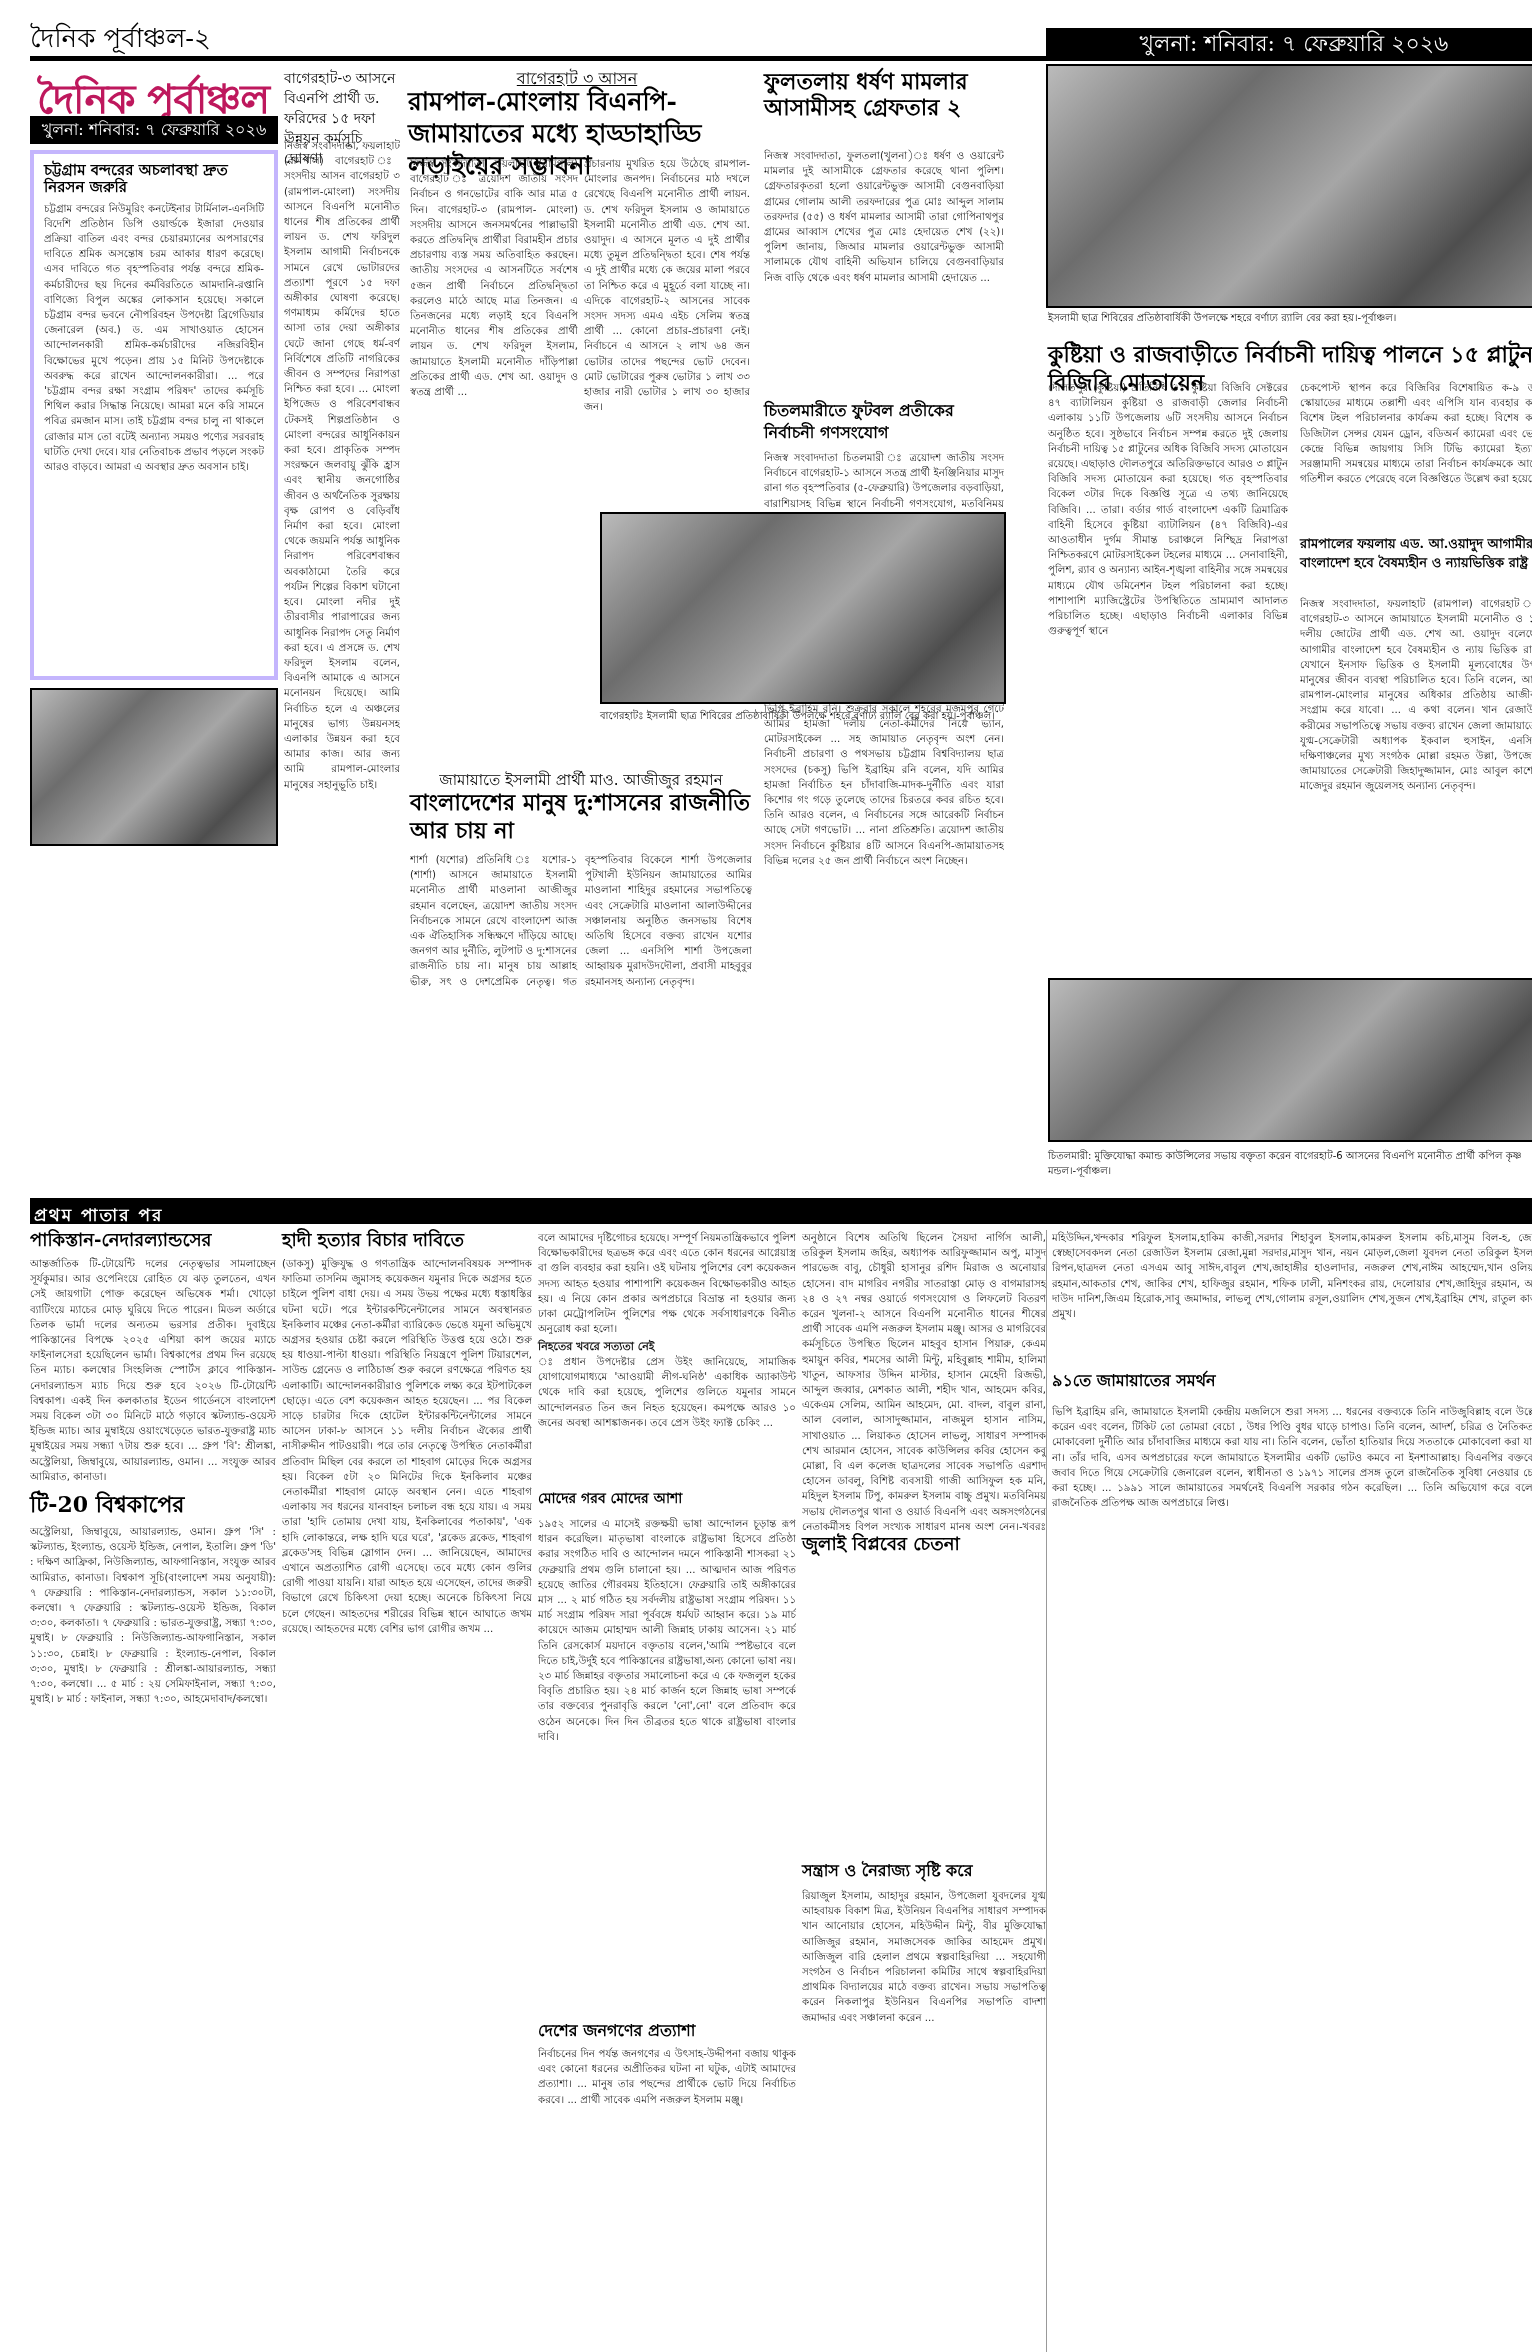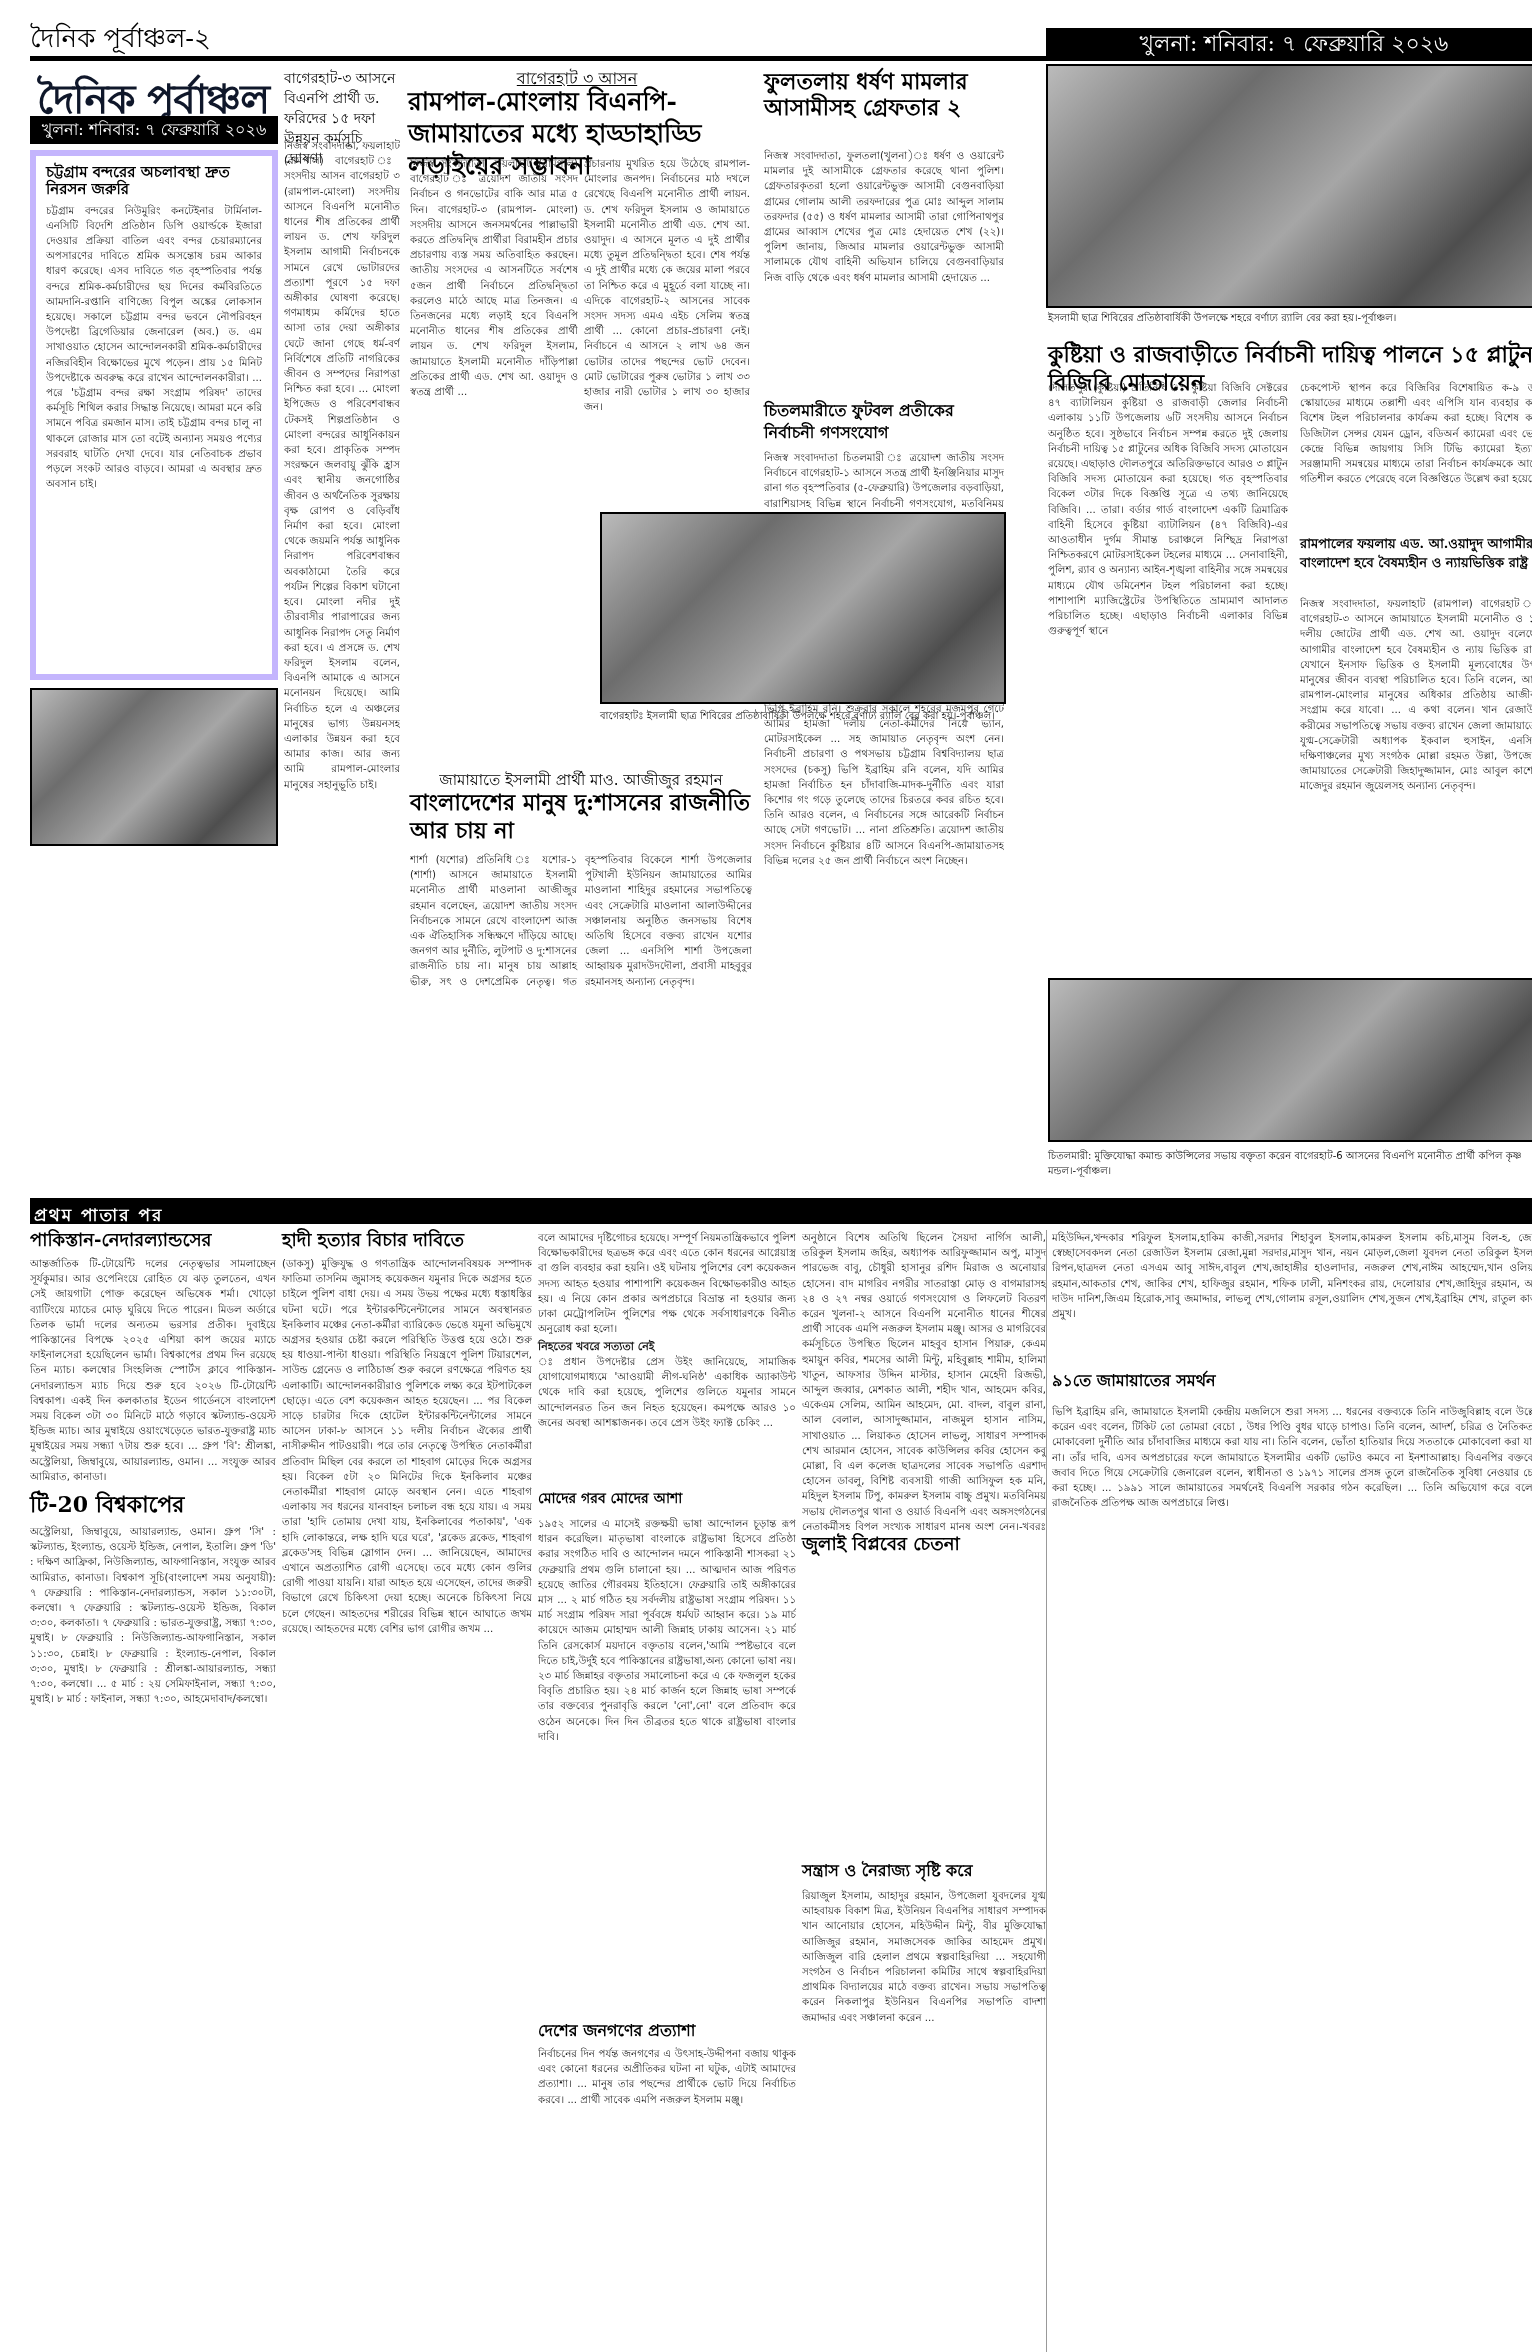--- a/index.html
+++ b/index.html
@@ -3,31 +3,31 @@
 <meta charset="utf-8">
 <style>
 *{box-sizing:border-box;margin:4px;padding:0}
 body{width:1532px;height:2352px;background:#fff;color:#111;font-family:"DejaVu Sans",sans-serif;position:relative;overflow:hidden}
 .abs{position:absolute}
 .txt{font-size:10.2px;line-height:15.2px;text-align:justify;color:#1a1a1a;overflow:hidden}
 .hd{font-family:"DejaVu Serif",serif;font-weight:bold;text-align:left;color:#000;line-height:1.15}
 .kicker{font-family:"DejaVu Sans",sans-serif;text-align:center;text-decoration:underline;color:#000}
 .photo{background:linear-gradient(135deg,#bbb 0%,#6d6d6d 30%,#a6a6a6 55%,#4e4e4e 80%,#8c8c8c 100%);border:2px solid #000}
 .cap{font-size:10px;line-height:15px;color:#111}
-.box{border:6px solid #c4b5fd}
+.box{border:4px solid #c4b5fd}
 .rule{background:#000}
 </style>
 </head>
 <body>
 
 <div class="abs" style="left:18px;top:6px;font-size:26px;font-family:'DejaVu Serif',serif;color:#000">দৈনিক পূর্বাঞ্চল-২</div>
 <div class="abs" style="left:1034px;top:16px;width:496px;height:32px;background:#000;color:#fff;font-size:22px;font-family:'DejaVu Serif',serif;text-align:center;line-height:32px">খুলনা: শনিবার: ৭ ফেব্রুয়ারি ২০২৬</div>
 <div class="abs rule" style="left:18px;top:44px;width:1512px;height:5px"></div>
 
-<div class="abs" style="left:18px;top:56px;width:246px;font-size:40px;font-weight:900;font-family:'DejaVu Serif',serif;text-align:center;color:#0f172a;letter-spacing:-1px">দৈনিক পূর্বাঞ্চল</div>
+<div class="abs" style="left:18px;top:56px;width:246px;font-size:40px;font-weight:900;font-family:'DejaVu Serif',serif;text-align:center;color:#be185d;letter-spacing:-1px">দৈনিক পূর্বাঞ্চল</div>
 <div class="abs" style="left:18px;top:104px;width:248px;height:28px;background:#000;color:#fff;font-size:16px;line-height:28px;text-align:center;font-family:'DejaVu Serif',serif">খুলনা: শনিবার: ৭ ফেব্রুয়ারি ২০২৬</div>
 
 <div class="abs hd" style="left:272px;top:56px;width:116px;font-size:14px;font-weight:normal;line-height:20px">বাগেরহাট-৩ আসনে বিএনপি প্রার্থী ড. ফরিদের ১৫ দফা উন্নয়ন কর্মসূচি ঘোষণা</div>
 
 <div class="abs kicker" style="left:400px;top:54px;width:330px;font-size:16px">বাগেরহাট ৩ আসন</div>
 <div class="abs hd" style="left:396px;top:74px;width:340px;font-size:25px;line-height:32px">রামপাল-মোংলায় বিএনপি-জামায়াতের মধ্যে হাড্ডাহাড্ডি লড়াইয়ের সম্ভাবনা</div>
 
 <div class="abs hd" style="left:752px;top:56px;width:240px;font-size:22px;line-height:26px">ফুলতলায় ধর্ষণ মামলার আসামীসহ গ্রেফতার ২</div>
 
 <div class="abs photo" style="left:1034px;top:52px;width:496px;height:244px"></div>

